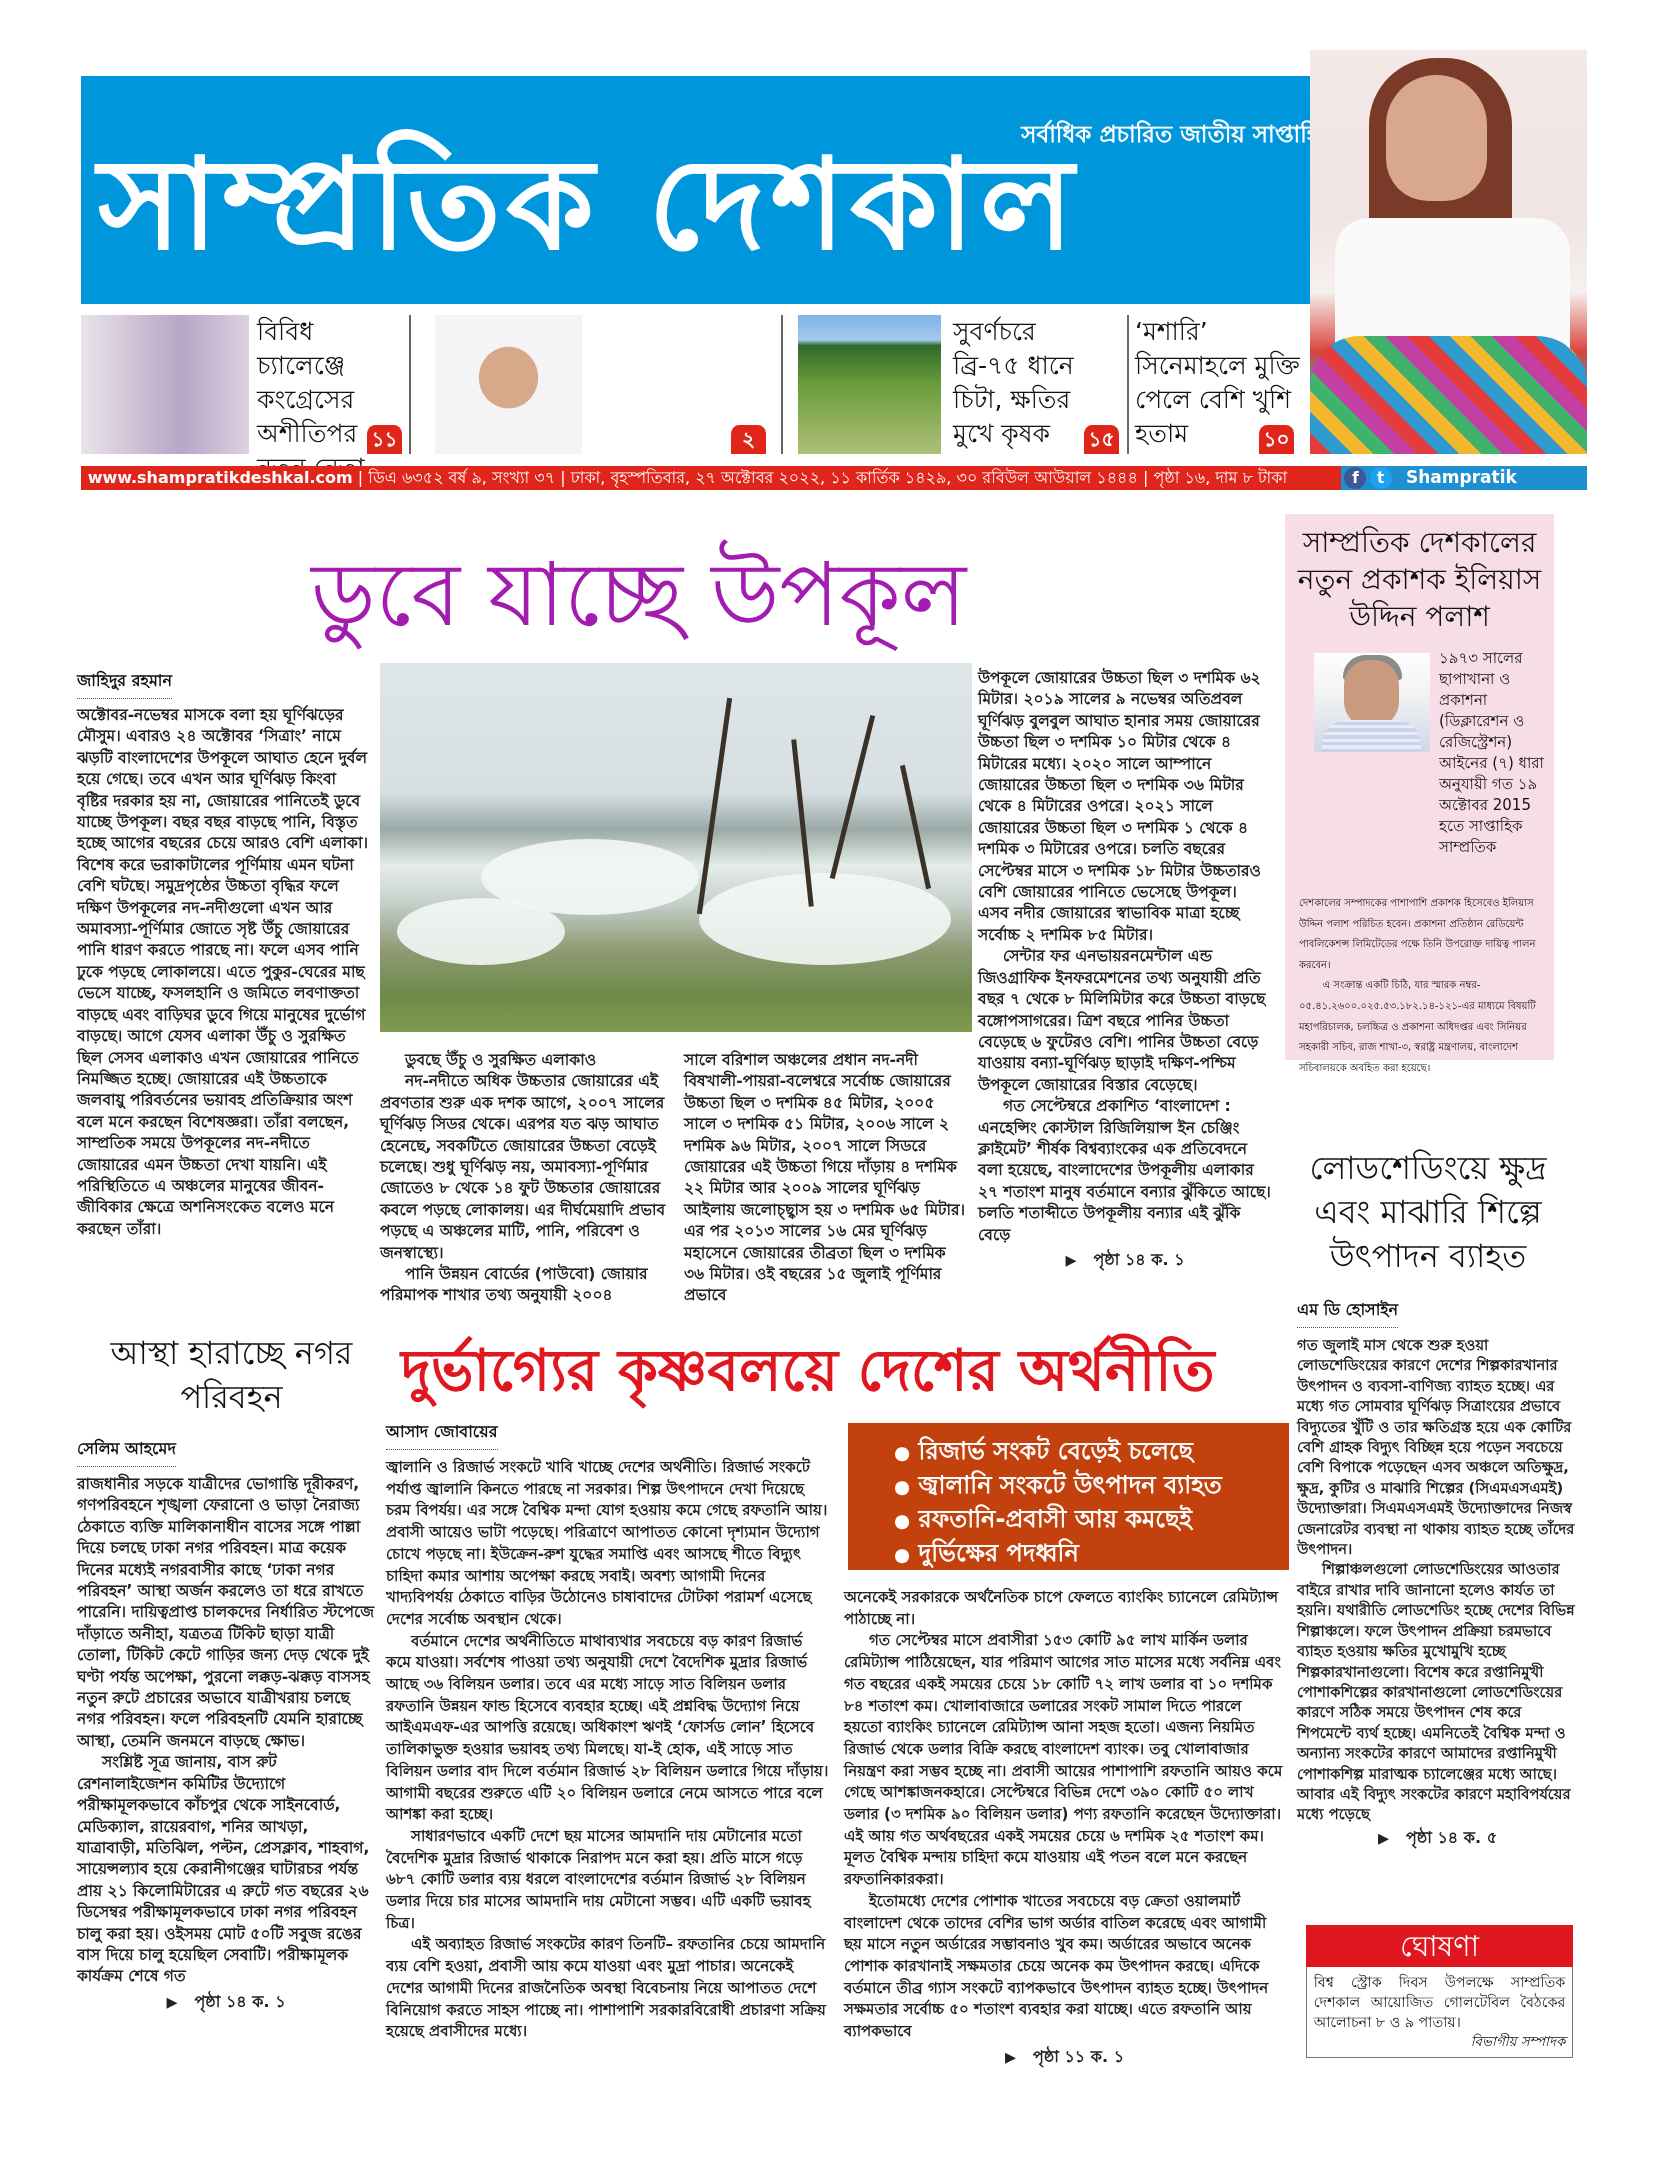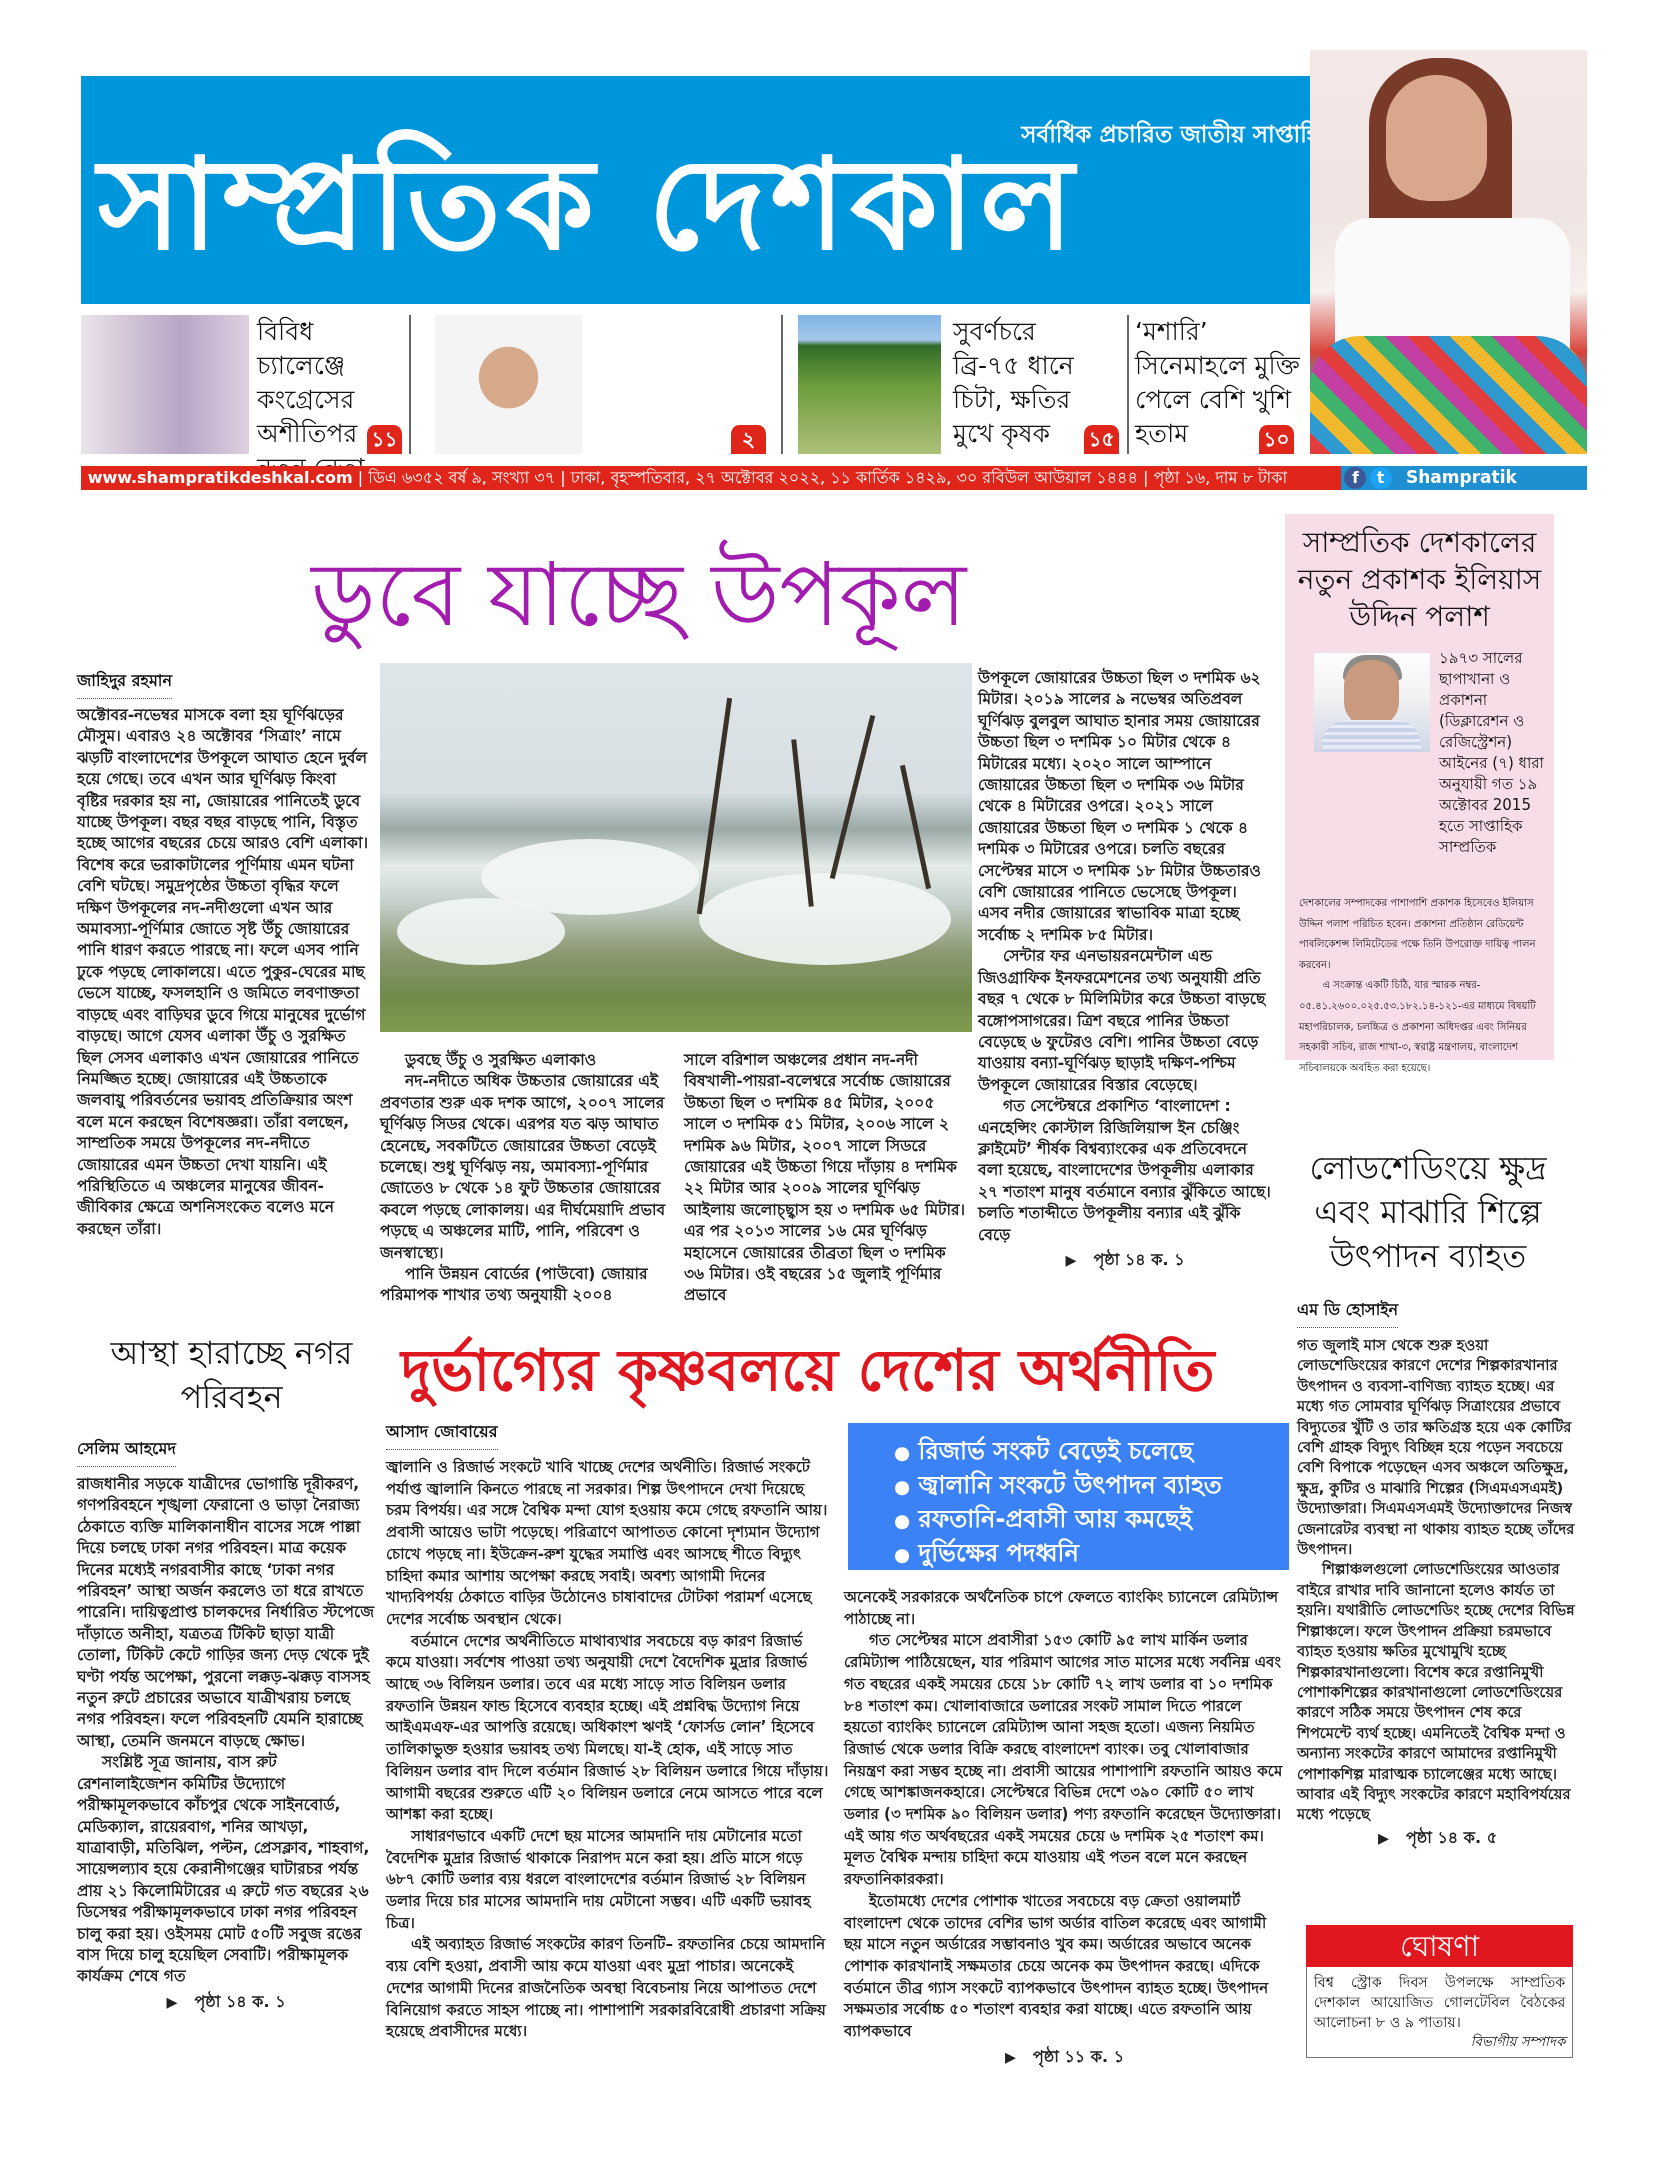--- a/index.html
+++ b/index.html
@@ -43,21 +43,21 @@
   .pinkbox .pimg .fc { position:absolute; left: 30px; top: 6.7px; width: 55px; height: 67px; border-radius: 25px; background: #c99a7e; }
   .pinkbox .pimg .hr { position:absolute; left: 28.6px; top: 1.7px; width: 59px; height: 25px; border-radius: 29px 29px 4.2px 4.2px; background: #8d8b88; }
   .pinkbox .pimg .sh { position:absolute; left: 8.4px; top: 67px; width: 99px; height: 32px; border-radius: 25px 25px 0 0; background: repeating-linear-gradient(0deg,#c8d2ea 0 3.4px,#e7ebf5 3.4px 6.7px); }
   .pinkbox .side { position: absolute; left: 154px; top: 134px; width: 118px; font-size: 15px; line-height: 21px; }
   .pinkbox .body { position: absolute; left: 14px; top: 344px; width: 252px; font-size: 10px; line-height: 20.6px; margin-top: 35px; }
   .pinkbox .body p { text-indent: 23.5px; }
   .pinkbox .body p.first { text-indent: 0; }
   .h-side { left: 1285px; top: 1146px; width: 286px; font-size: 32px; line-height: 44px; text-align: center; font-family: "DejaVu Serif", serif; }
   .h-left { left: 76px; top: 1331px; width: 311px; font-size: 32px; line-height: 44px; text-align: center; font-family: "DejaVu Serif", serif; }
   .h-red { left: 401px; top: 1327px; font-size: 57px; color: #e0171f; font-family: "DejaVu Serif", serif; font-weight: bold; }
-  .bluebox { left: 848px; top: 1423px; width: 441px; height: 147px; background: #3b82f6; color: #fff; padding: 11.8px 0 0 46px; font-size: 24px; line-height: 32px; font-weight: bold; }
+  .bluebox { left: 848px; top: 1423px; width: 441px; height: 147px; background: #c2410c; color: #fff; padding: 11.8px 0 0 46px; font-size: 24px; line-height: 32px; font-weight: bold; }
   .bluebox li { list-style: none; }
   .bluebox li::before { content: "\25CF"; margin-right: 8.4px; font-size: 18.5px; }
   .notice { left: 1306px; top: 1925px; width: 267px; }
   .notice .hd { background: #e0171f; color: #fff; font-size: 28.6px; text-align: center; height: 42px; line-height: 42px; font-family: "DejaVu Serif", serif; }
   .notice .bd { border: 1.7px solid #777; border-top: none; padding: 5px 6.7px; font-size: 14.3px; line-height: 20px; text-align: justify; }
   .notice .sig { text-align: right; font-style: italic; font-size: 13.4px; }
 </style>
 </head>
 <body>
 

